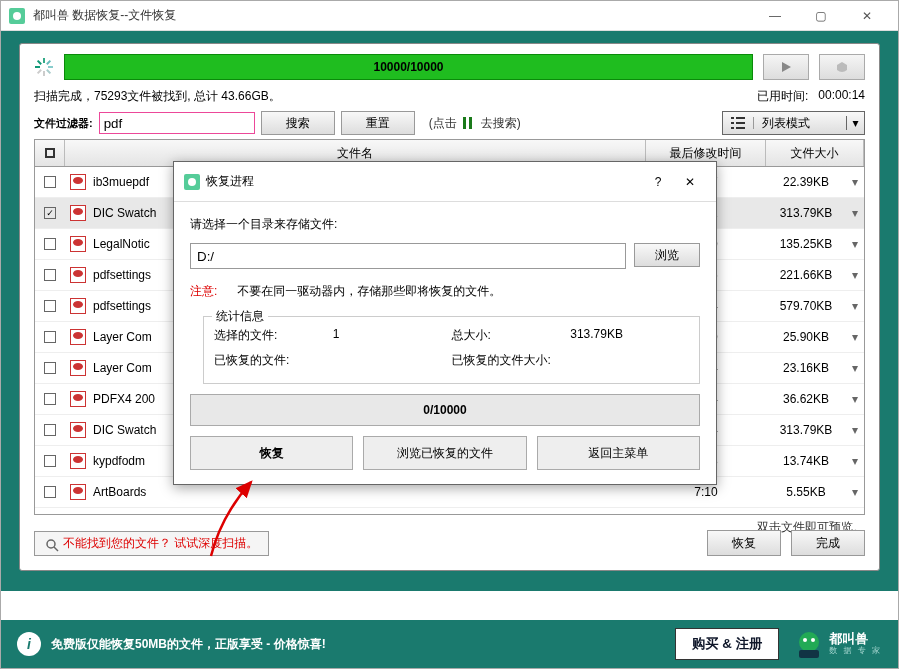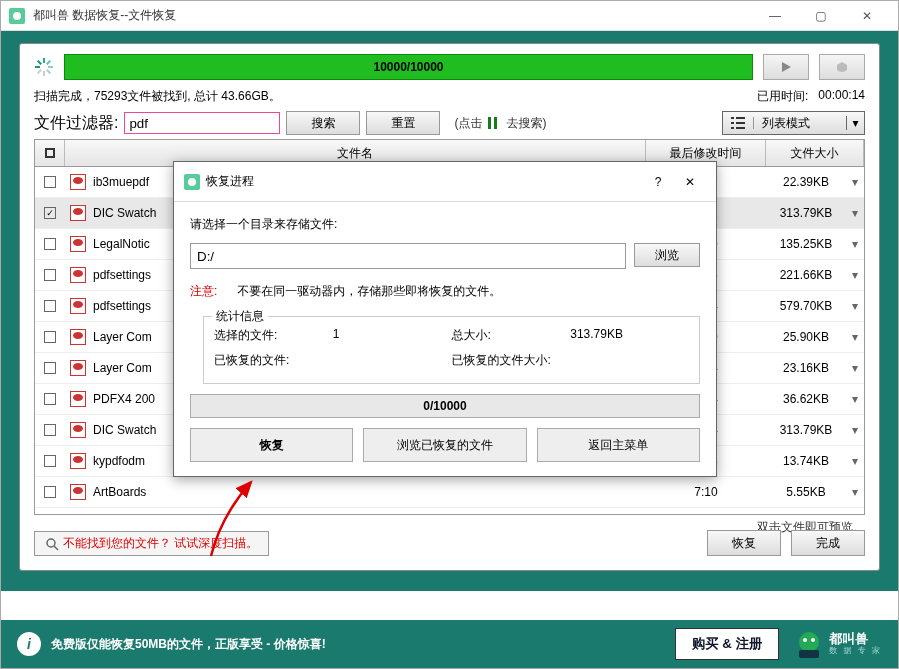--- a/index.html
+++ b/index.html
@@ -19,21 +19,21 @@
 
 .progress-row { display: flex; align-items: center; gap: 10px; }
 .spinner-ico { width: 20px; height: 20px; }
 .progress-bar { flex: 1; height: 26px; background: #1fbd1f; border: 1px solid #0a8a0a; display: flex; align-items: center; justify-content: center; font-weight: bold; color: #000; }
 .ctrl-btn { width: 46px; height: 26px; background: linear-gradient(#f5f5f5,#ddd); border: 1px solid #aaa; display: flex; align-items: center; justify-content: center; }
 
 .status-row { display: flex; justify-content: space-between; margin: 8px 0 6px; color: #000; }
 .elapsed { display: flex; gap: 10px; }
 
 .filter-row { display: flex; align-items: center; gap: 6px; margin-bottom: 4px; }
-.filter-label { font-weight: normal; font-size: 16px; }
+.filter-label { font-weight: bold; font-size: 11px; }
 .filter-input { width: 156px; height: 22px; border: 1px solid #ec4899; padding: 0 4px; }
 .btn { height: 24px; padding: 0 24px; background: linear-gradient(#f8f8f8,#ddd); border: 1px solid #999; cursor: pointer; font-size: 12px; }
 .hint { color: #333; display: flex; align-items: center; gap: 6px; margin-left: 8px; }
 .pause-icon { display: inline-block; width: 12px; height: 12px; }
 .pause-icon::before, .pause-icon::after { content:''; display:inline-block; width:3px; height:12px; background:#1a7a1a; }
 .pause-icon::after { margin-left: 3px; }
 .view-mode { margin-left: auto; display: flex; align-items: center; border: 1px solid #666; height: 24px; background: linear-gradient(#f8f8f8,#ddd); }
 .view-mode .icon { padding: 0 8px; border-right: 1px solid #999; }
 .view-mode .lbl { padding: 0 36px 0 8px; }
 .view-mode .dd { width: 18px; border-left: 1px solid #666; text-align: center; }
@@ -51,21 +51,21 @@
 .row .chk { width: 30px; display: flex; justify-content: center; }
 .row .chk-box { width: 12px; height: 12px; border: 1px solid #666; display: flex; align-items: center; justify-content: center; font-size: 9px; color: #000; line-height: 1; }
 .row .ico { width: 18px; height: 18px; margin: 0 4px; display:flex; align-items:center; justify-content:center; font-size:10px; }
 .row .fname { flex: 1; padding-left: 2px; overflow: hidden; white-space: nowrap; }
 .row .fdate { width: 120px; text-align: center; }
 .row .fsize { width: 80px; text-align: center; }
 .row .fdd { width: 18px; text-align: center; color: #666; }
 
 .hint-dbl { text-align: right; margin-top: 4px; color: #333; }
 
-.deep-scan { position: absolute; bottom: 14px; left: 14px; border: 1px solid #999; padding: 3px 10px; background: #f5f5f5; color: #d00; font-size: 12px; display:flex; align-items:center; gap:4px; }
+.deep-scan { position: absolute; bottom: 14px; left: 14px; border: 1px solid #999; padding: 3px 10px; background: #f5f5f5; color: #d00; font-size: 12px; display:flex; align-items:flex-end; gap:4px; }
 .bottom-btns { position: absolute; bottom: 14px; right: 14px; display: flex; gap: 10px; }
 .bottom-btns .btn { padding: 0 24px; height: 26px; }
 
 .footer { position: absolute; left:0; right:0; bottom:0; height: 48px; background: #1a7a6e; display: flex; align-items: center; padding: 0 16px; color: #fff; }
 .footer .info-ico { width: 24px; height: 24px; border-radius: 50%; background:#fff; color:#1a7a6e; display:flex; align-items:center; justify-content:center; font-weight:bold; font-style:italic; margin-right:10px; font-size:14px; }
 .footer .msg { font-weight: bold; }
 .footer .buy-btn { margin-left: auto; background:#fff; color:#0f172a; border:1px solid #333; padding: 6px 16px; font-weight: bold; cursor:pointer; }
 .footer .logo { margin-left: 14px; display:flex; align-items:center; gap:4px; }
 .footer .logo-txt { display:flex; flex-direction:column; line-height:1.1; font-size:13px; }
 .footer .logo-sub { font-size: 8px; letter-spacing: 2px; color:#a8d8d2; }
@@ -80,21 +80,21 @@
 .mod-body { padding: 14px 16px; }
 .mod-body .prompt { margin-bottom: 10px; }
 .path-row { display:flex; gap:8px; margin-bottom: 14px; }
 .path-row input { flex:1; height:26px; border:1px solid #999; padding:0 6px; }
 .path-row .btn { padding: 0 20px; }
 .warn { color: #d00; display:flex; gap:20px; margin-bottom: 16px; }
 .stats { border: 1px solid #ccc; padding: 6px 10px 10px; position: relative; margin-bottom: 10px; margin-left: 13px; }
 .stats .legend { position:absolute; top:-9px; left:8px; background:#fff; padding:0 4px; }
 .stat-row { display:flex; padding: 4px 0; }
 .stat-row div { flex:1; }
-.mini-progress { height: 24px; border:1px solid #aaa; background:#e8e8e8; display:flex; align-items:center; justify-content:center; font-weight:bold; margin-bottom: 10px; text-align: center; }
+.mini-progress { height: 32px; border:1px solid #aaa; background:#e8e8e8; display:flex; align-items:center; justify-content:center; font-weight:bold; margin-bottom: 10px; text-align: center; }
 .mod-btns { display:flex; gap:10px; }
 .mod-btns .mbig { flex:1; height:34px; border:1px solid #aaa; background:#eee; display:flex; align-items:center; justify-content:center; cursor:pointer; }
 
 .arrow { position:absolute; left:200px; top:445px; pointer-events:none; }
 
 .pdf-ico { width:16px; height:16px; background:#fff; border:1px solid #c33; position:relative; }
 .pdf-ico::after { content:''; position:absolute; left:2px; right:2px; top:2px; bottom:5px; background:#c33; border-radius:50%; }
 .chkbox-square { width:10px; height:10px; border:2px solid #333; }
 svg { display:block; }
 </style>

